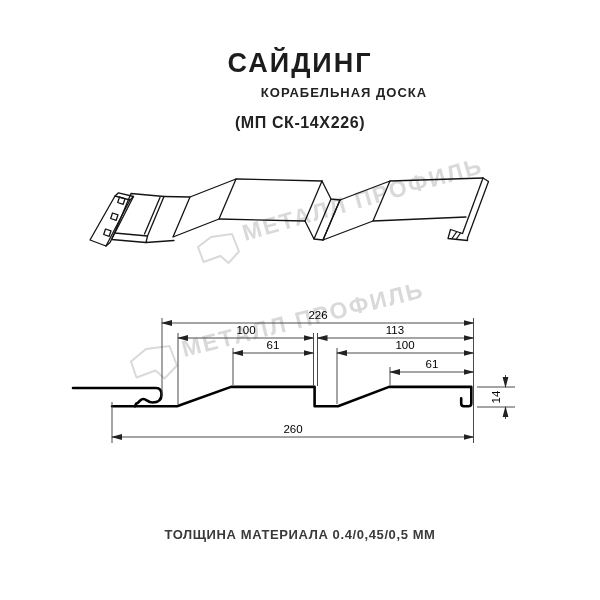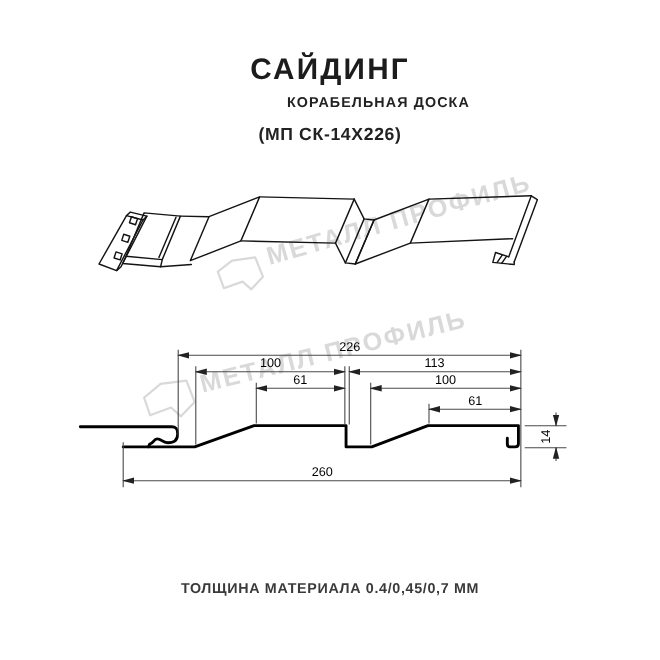--- a/index.html
+++ b/index.html
@@ -110,14 +110,14 @@
       <text class="dimnum" x="246" y="334">100</text>
       <text class="dimnum" x="395" y="334">113</text>
       <text class="dimnum" x="273" y="349">61</text>
       <text class="dimnum" x="405" y="349">100</text>
       <text class="dimnum" x="432" y="368">61</text>
       <text class="dimnum" x="293" y="433">260</text>
       <text class="dimnum" x="500" y="397" transform="rotate(-90 500 397)">14</text>
     </g>
   </svg>
 
-  <div id="footer-text" class="center-text">ТОЛЩИНА МАТЕРИАЛА 0.4/0,45/0,7 ММ</div>
+  <div id="footer-text" class="center-text">ТОЛЩИНА МАТЕРИАЛА 0.4/0,45/0,5 ММ</div>
 </div>
 
 </body></html>

